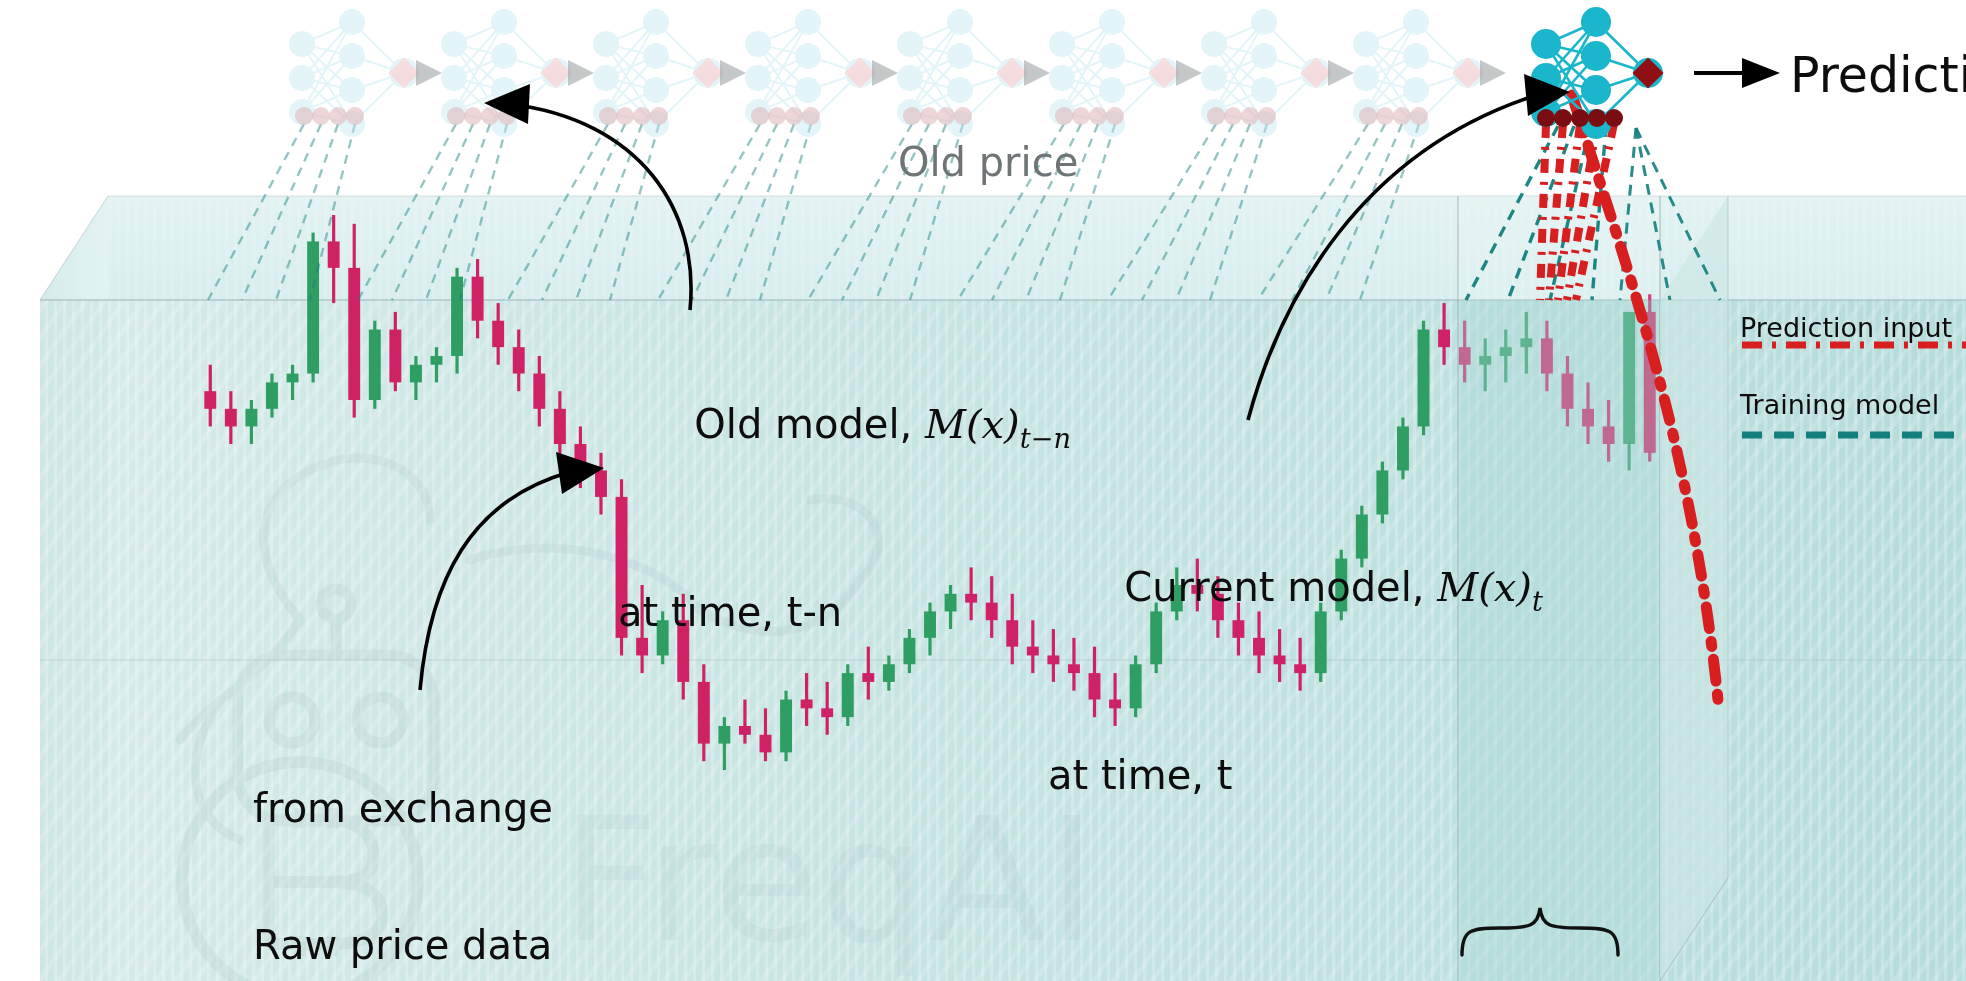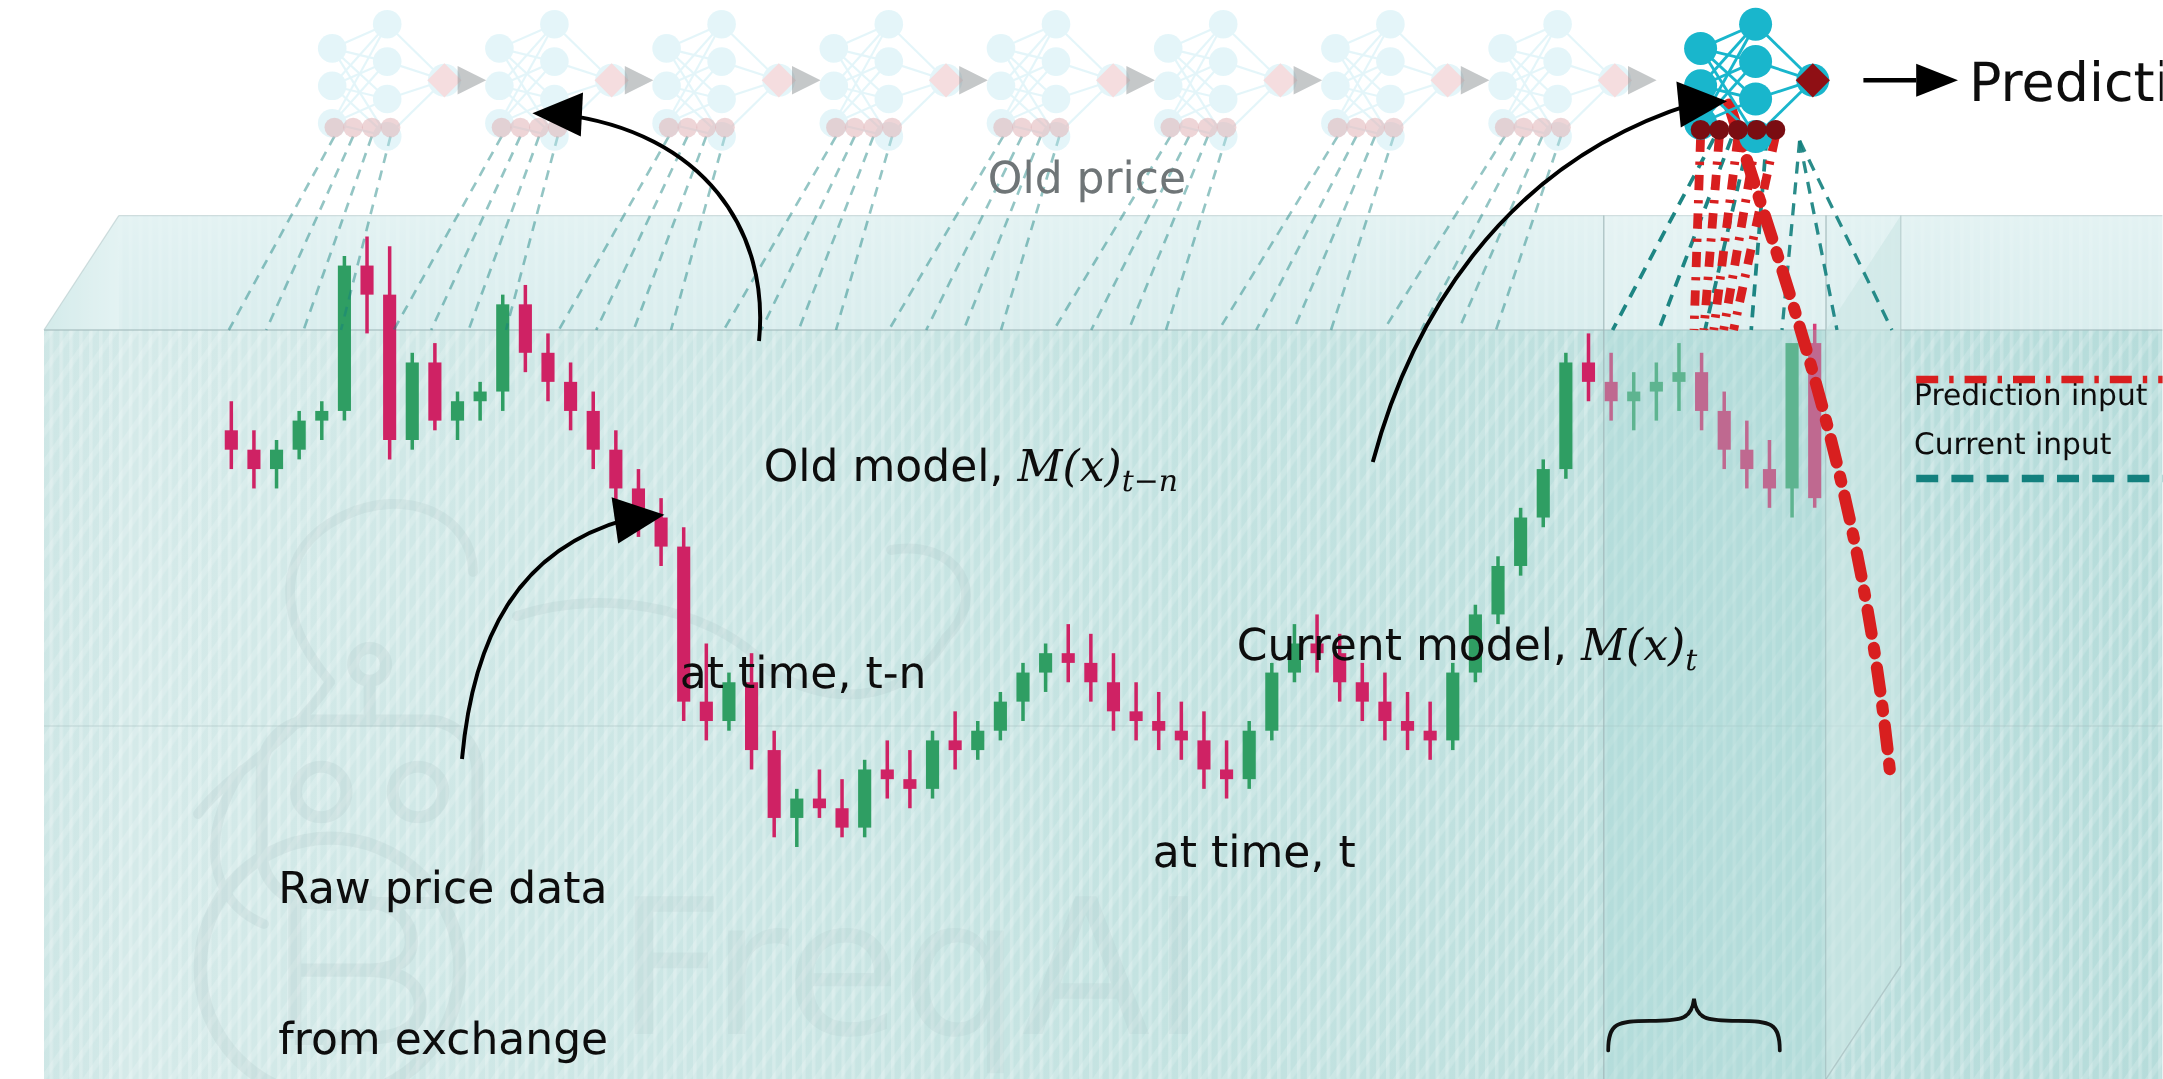--- a/index.html
+++ b/index.html
@@ -655,33 +655,33 @@
   </div>
 
   <div class="txt lbl-big" style="left:1048px;top:428px;">
     <div>
       <span>Current model, </span><span class="upr">M</span><span class="upr">(x)</span><span class="sub">t</span>
     </div>
     <div>at time, t</div>
   </div>
 
   <div class="txt lbl-big" style="left:253px;top:695px;">
+    <div>from exchange</div>
     <div>Raw price data</div>
-    <div>from exchange</div>
   </div>
 
 
   <div style="position:absolute;left:1740px;top:300px;width:226px;">
     <div style="position:relative;height:72px;">
-      <div class="txt lbl-legend" style="left:0;top:13px;position:absolute;margin-top:32px;">Prediction input</div>
+      <div class="txt lbl-legend" style="left:0;top:13px;position:absolute;">Prediction input</div>
       <svg style="position:absolute;left:0px;top:40px;" width="230" height="10">
         <line x1="2" y1="5" x2="228" y2="5" stroke="#d81f1f" stroke-width="7" stroke-dasharray="20 10 4 10"></line>
       </svg>
     </div>
     <div style="position:relative;height:72px;margin-top:18px;">
-      <div class="txt lbl-legend" style="left:0;top:0;position:absolute;">Current input</div>
+      <div class="txt lbl-legend" style="left:0;top:0;position:absolute;">Training model</div>
       <svg style="position:absolute;left:0px;top:40px;" width="230" height="10">
         <line x1="2" y1="5" x2="228" y2="5" stroke="#13807e" stroke-width="7" stroke-dasharray="20 12"></line>
       </svg>
     </div>
   </div>
 
 </div>
 
 </body></html>

